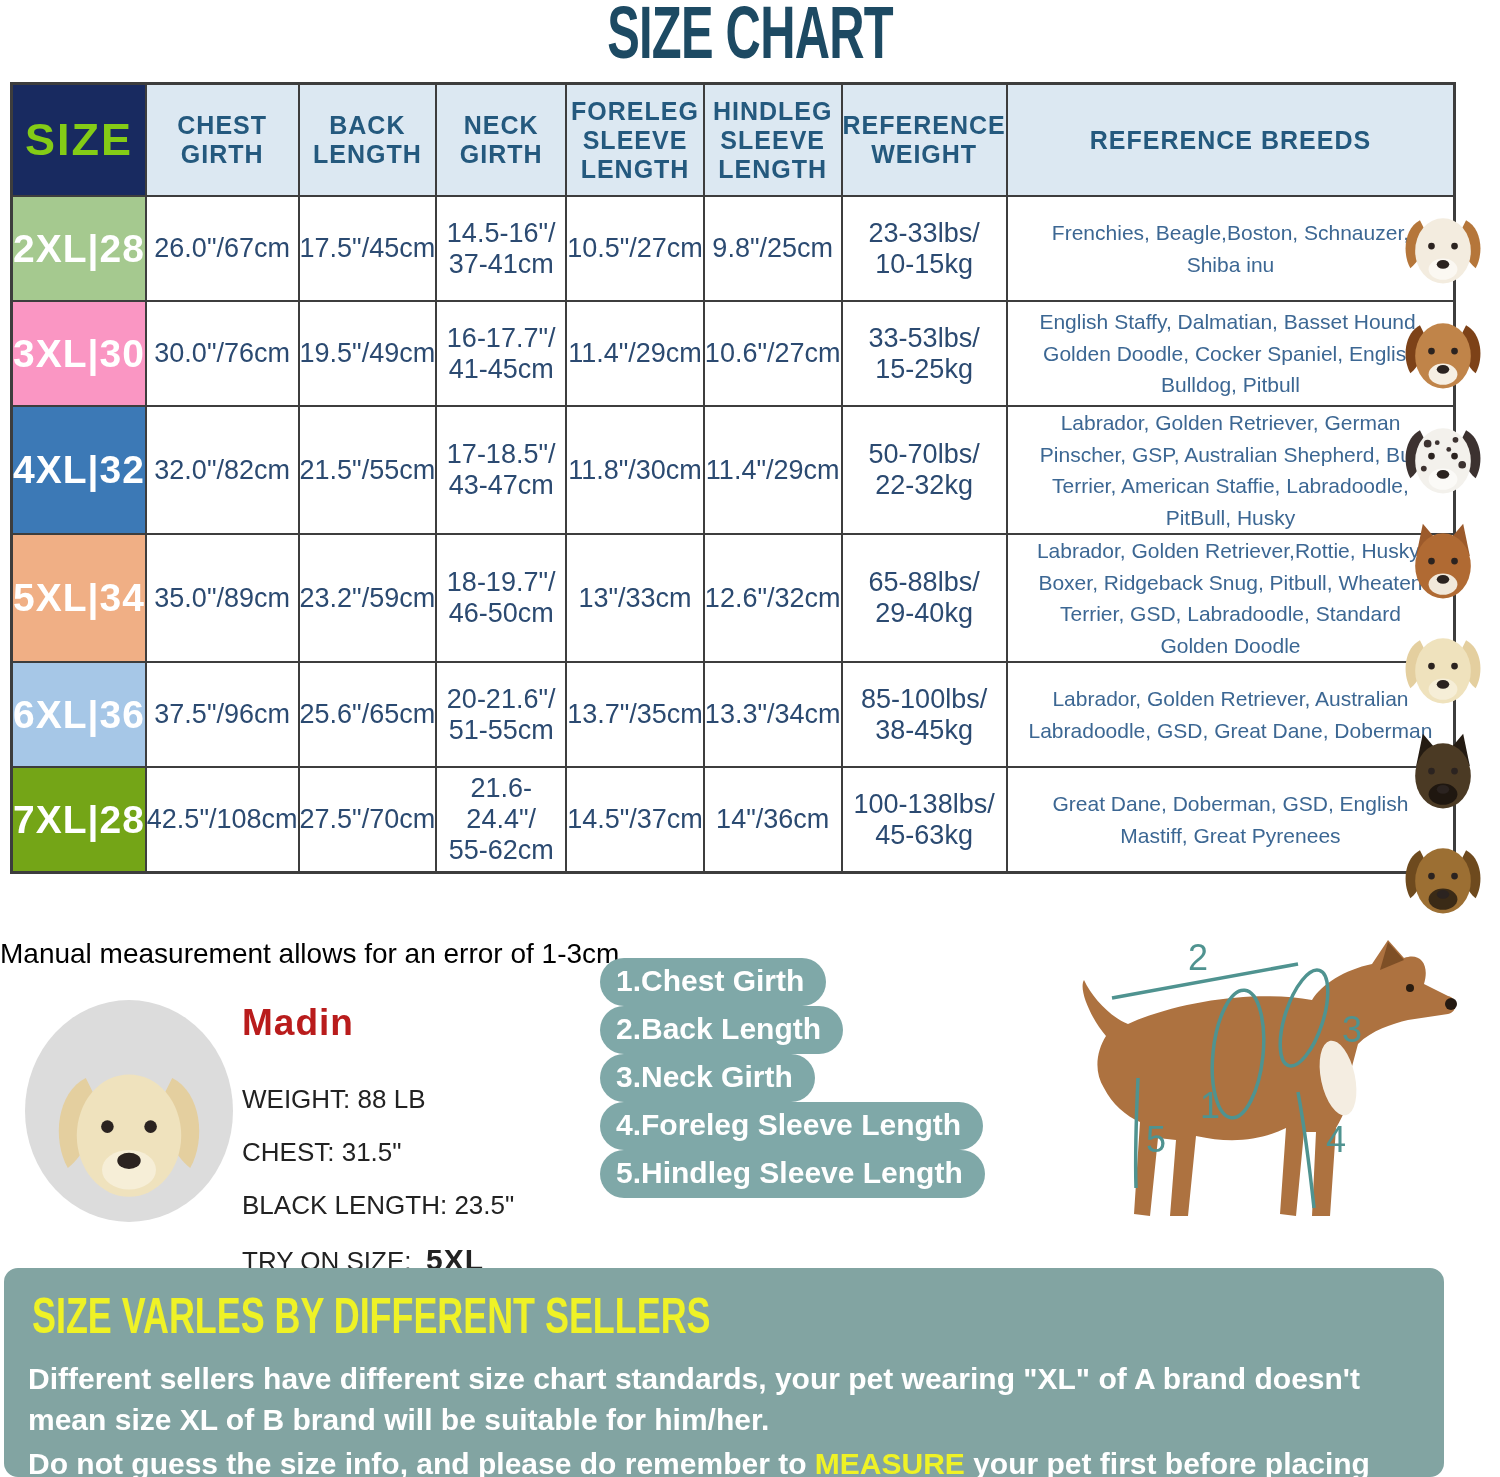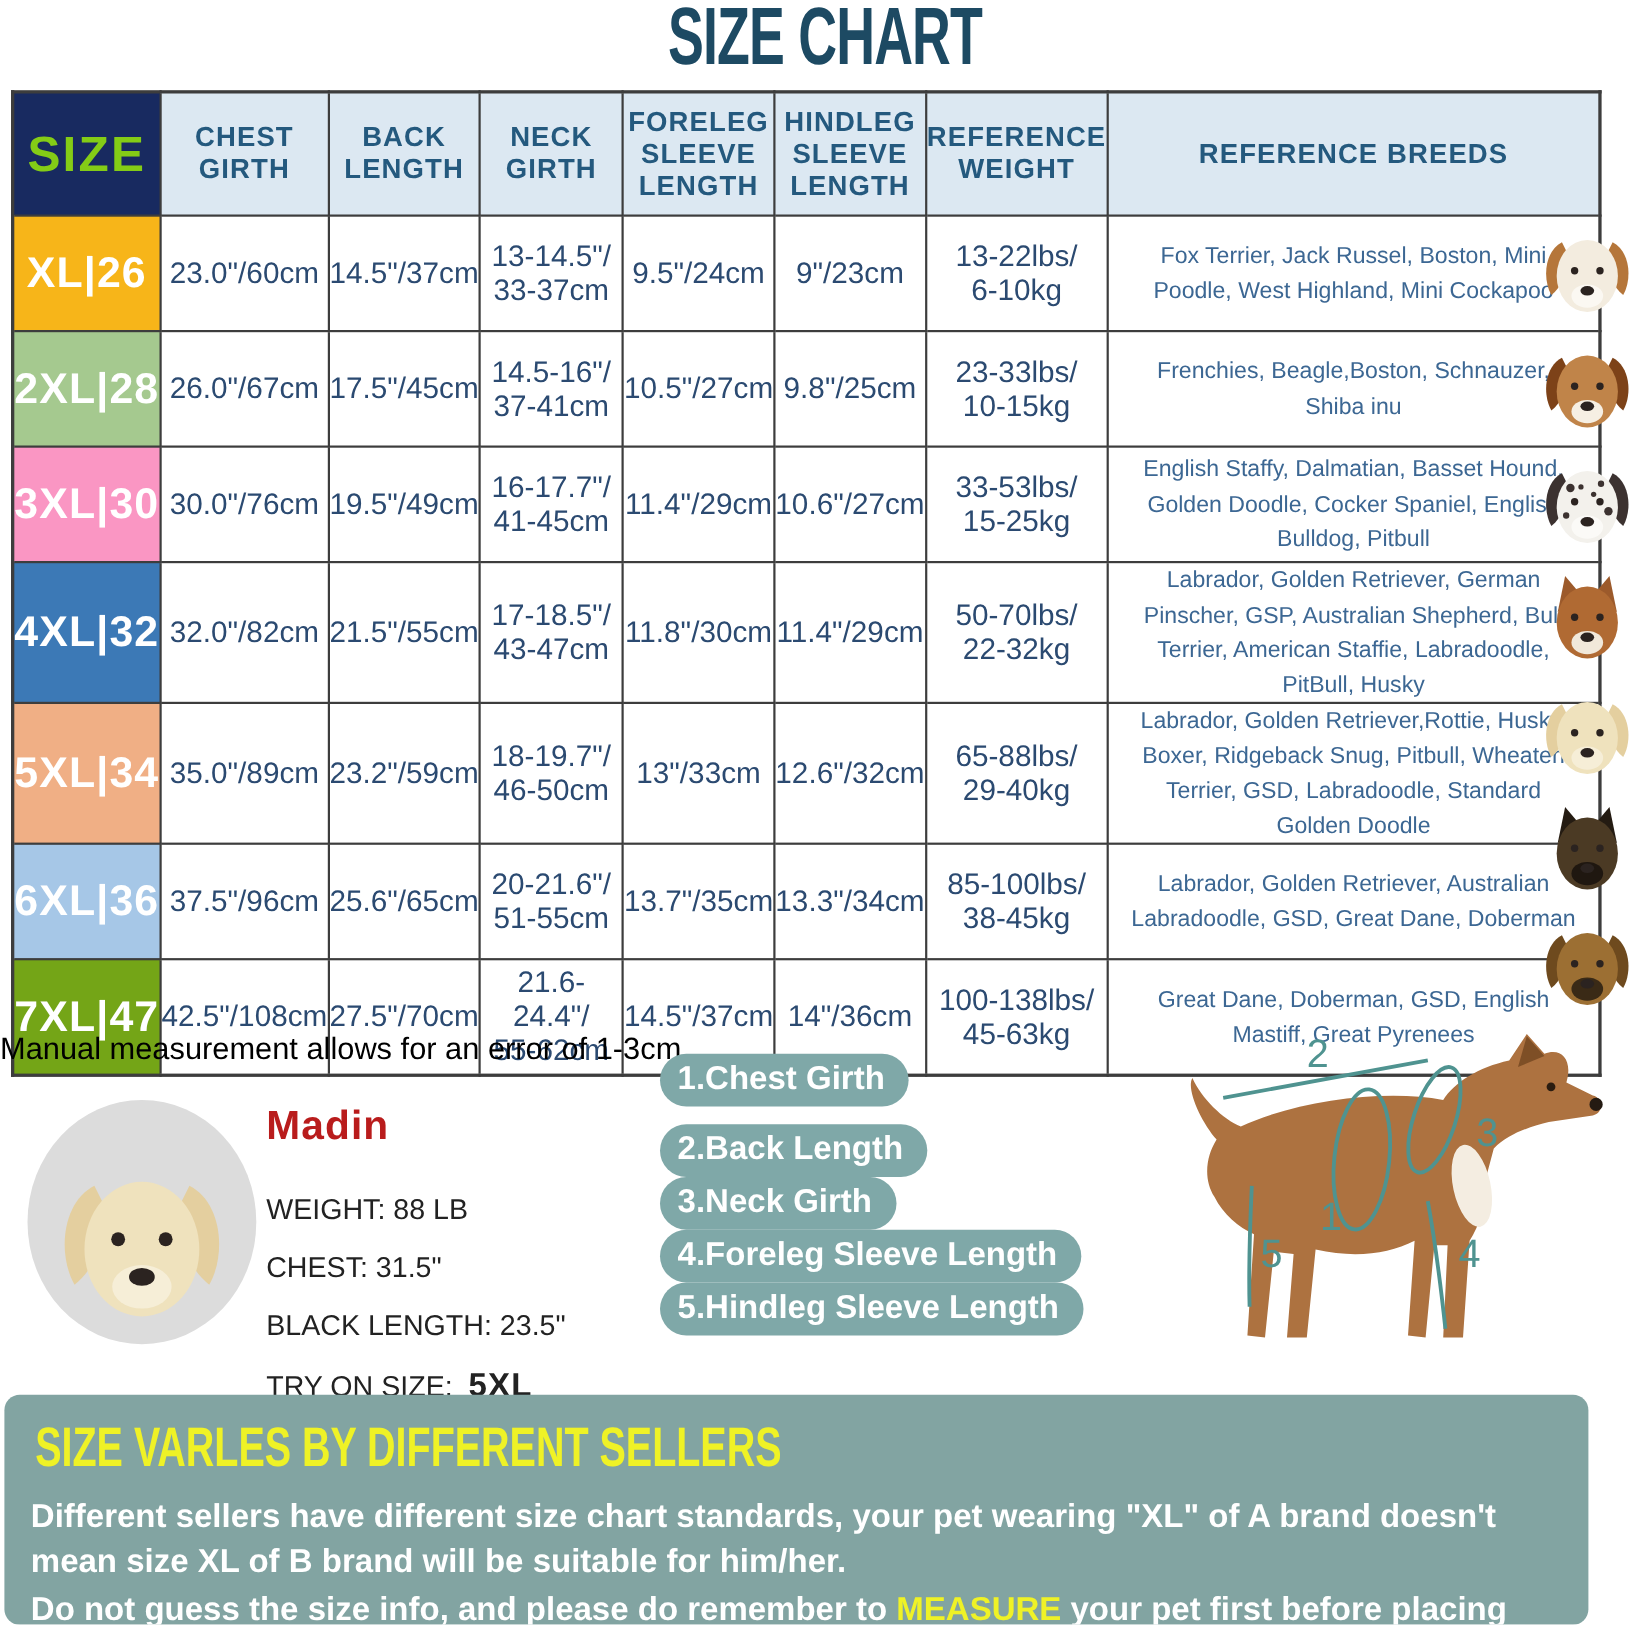--- a/index.html
+++ b/index.html
@@ -131,32 +131,20 @@
           <th><span class="pre">HINDLEG
 SLEEVE
 LENGTH</span></th>
           <th><span class="pre">REFERENCE
 WEIGHT</span></th>
           <th><span>REFERENCE  BREEDS</span></th>
         </tr>
       </thead>
       <tbody>
         <tr>
-          <td class="sz" style="background: rgb(247, 181, 25);">XL|26</td>
-          <td class="d">23.0"/60cm</td>
-          <td class="d">14.5"/37cm</td>
-          <td class="d pre">13-14.5"/
-33-37cm</td>
-          <td class="d">9.5"/24cm</td>
-          <td class="d">9"/23cm</td>
-          <td class="d pre">13-22lbs/
-6-10kg</td>
-          <td class="b">Fox Terrier, Jack Russel, Boston, Mini Poodle, West Highland, Mini Cockapoo</td>
-        </tr>
-        <tr>
           <td class="sz" style="background: rgb(165, 201, 143);">2XL|28</td>
           <td class="d">26.0"/67cm</td>
           <td class="d">17.5"/45cm</td>
           <td class="d pre">14.5-16"/
 37-41cm</td>
           <td class="d">10.5"/27cm</td>
           <td class="d">9.8"/25cm</td>
           <td class="d pre">23-33lbs/
 10-15kg</td>
           <td class="b">Frenchies, Beagle,Boston, Schnauzer, Shiba inu</td>
@@ -203,21 +191,21 @@
           <td class="d">25.6"/65cm</td>
           <td class="d pre">20-21.6"/
 51-55cm</td>
           <td class="d">13.7"/35cm</td>
           <td class="d">13.3"/34cm</td>
           <td class="d pre">85-100lbs/
 38-45kg</td>
           <td class="b">Labrador, Golden Retriever, Australian Labradoodle, GSD, Great Dane, Doberman</td>
         </tr>
         <tr>
-          <td class="sz" style="background: rgb(116, 165, 23);">7XL|47</td>
+          <td class="sz" style="background: rgb(116, 165, 23);">7XL|28</td>
           <td class="d">42.5"/108cm</td>
           <td class="d">27.5"/70cm</td>
           <td class="d pre">21.6-24.4"/
 55-62cm</td>
           <td class="d">14.5"/37cm</td>
           <td class="d">14"/36cm</td>
           <td class="d pre">100-138lbs/
 45-63kg</td>
           <td class="b">Great Dane, Doberman, GSD, English Mastiff, Great Pyrenees</td>
         </tr>
@@ -273,21 +261,21 @@
     <div class="model-line">WEIGHT: 88 LB</div>
     <div class="model-line">CHEST: 31.5"</div>
     <div class="model-line">BLACK LENGTH: 23.5"</div>
     <div class="model-line">
       <span>TRY ON SIZE:</span>&nbsp; <b>5XL</b>
     </div>
   </div>
 
   <div class="pills">
     <div class="pill" style="background: rgb(127, 168, 168);">1.Chest Girth</div>
-    <div class="pill" style="background: rgb(127, 168, 168); margin-top: 16px;">2.Back Length</div>
+    <div class="pill" style="background: rgb(127, 168, 168);">2.Back Length</div>
     <div class="pill" style="background: rgb(127, 168, 168);">3.Neck Girth</div>
     <div class="pill" style="background: rgb(127, 168, 168);">4.Foreleg Sleeve Length</div>
     <div class="pill" style="background: rgb(127, 168, 168);">5.Hindleg Sleeve Length</div>
   </div>
 
   <div class="diagram">
     <svg viewBox="0 0 500 334" width="500" height="334">
 
       <path fill="#ad7240" d="
         M128,98

